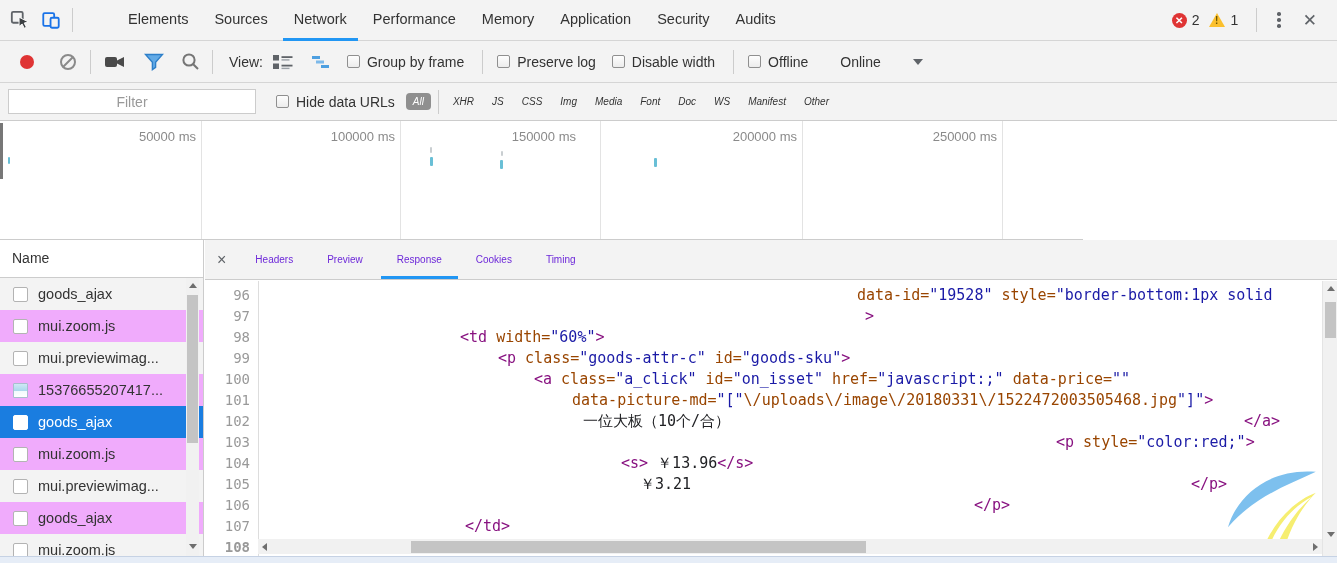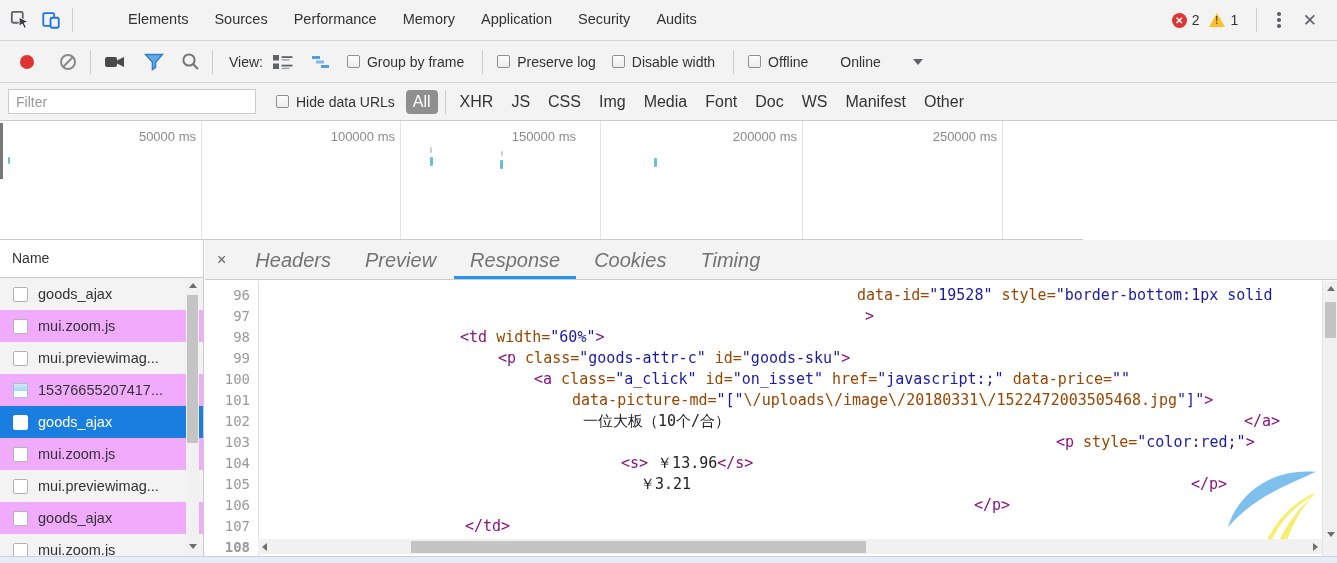--- a/index.html
+++ b/index.html
@@ -31,24 +31,24 @@
 
   
   #record-dot { width:14px; height:14px; border-radius:50%; background:#df3434; margin-left:20px; }
   .cb-item { display:flex; align-items:center; flex:none; }
   .checkbox { width:13px; height:13px; border:1px solid #8f8f8f; border-radius:2px; background:linear-gradient(#fdfdfd,#ececec); margin-right:7px; flex:none; }
   .cb-label { font-size:14px; color:#333; white-space:nowrap; }
   #view-label { font-size:14px; color:#333; margin:0 10px 0 4px; }
   .dd-arrow { width:0; height:0; border-left:5px solid transparent; border-right:5px solid transparent; border-top:6px solid #5f6368; margin-left:32px; }
 
   
-  #filter-input { width:248px; height:25px; margin-left:8px; border:1px solid #ccc; background:#fff; font-size:14px; padding:0 7px; color:#c2410c; font-family:"Liberation Sans",sans-serif; outline:none; }
+  #filter-input { width:248px; height:25px; margin-left:8px; border:1px solid #ccc; background:#fff; font-size:14px; padding:0 7px; color:#c2410c; font-family:"Liberation Sans",sans-serif; outline:none;text-align:center; }
   #filter-input::placeholder { color:#999; }
   #type-strip { display:flex; align-items:center; }
-  .ftype { font-size:16px; color:#333; padding:2px 7px; margin:0 2px; white-space:nowrap; }
+  .ftype { font-size:10px; color:#333; padding:2px 7px; margin:0 2px; white-space:nowrap;font-style:italic; }
   .ftype.active { background:#8f8f8f; color:#fff; border-radius:4px; padding:3px 7px; }
 
   
   #timeline { position:absolute; top:121px; left:0; width:1083px; height:119px; background:#fff; border-bottom:1px solid #ccc; overflow:hidden; }
   .gridline { position:absolute; top:0; bottom:0; width:1px; background:#e3e3e3; }
   .tl-label { position:absolute; top:8px; width:160px; text-align:right; font-size:13px; color:#8a8a8a; white-space:nowrap; }
   .tl-mark { position:absolute; border-radius:1px; }
   #tl-leftbar { position:absolute; left:0; top:2px; width:3px; height:56px; background:#777; }
 
   
@@ -67,21 +67,21 @@
   .sb-arrow { position:absolute; width:0; height:0; }
   .arr-up { border-left:4px solid transparent; border-right:4px solid transparent; border-bottom:5px solid #6e6e6e; }
   .arr-down { border-left:4px solid transparent; border-right:4px solid transparent; border-top:5px solid #6e6e6e; }
   .arr-left { border-top:4px solid transparent; border-bottom:4px solid transparent; border-right:5px solid #6e6e6e; }
   .arr-right { border-top:4px solid transparent; border-bottom:4px solid transparent; border-left:5px solid #6e6e6e; }
 
   
   #details { position:absolute; top:240px; left:205px; width:1132px; height:316px; background:#fff; overflow:hidden; }
   #detail-tabbar { position:absolute; top:0; left:0; right:0; height:40px; background:#f3f3f3; border-bottom:1px solid #ccc; display:flex; align-items:center; }
   #detail-close { font-size:16px; color:#5f6368; padding:0 12px 0 12px; }
-  .detail-tab { padding:0 17px; line-height:38px; font-size:20px; color:#737373; position:relative;font-style:italic; }
+  .detail-tab { padding:0 17px; line-height:38px; font-size:10px; color:#6d28d9; position:relative; }
   .detail-tab.active::after { content:""; position:absolute; left:1px; right:1px; bottom:0; height:3px; background:#2196f3; }
 
   #code-area { position:absolute; top:41px; left:0; right:0; bottom:0; background:#fff; overflow:hidden; }
   #gutter-border { position:absolute; left:53px; top:41px; bottom:0; width:1px; background:#ddd; }
   .ln { position:absolute; left:0; width:45px; text-align:right; font-family:"DejaVu Sans Mono","Liberation Mono",monospace; font-size:14px; line-height:21px; color:#999; }
   .code-line { position:absolute; height:21px; font-family:"DejaVu Sans Mono","Liberation Mono",monospace; font-size:15px; line-height:21px; white-space:pre; }
   .sg-t { color:#881280; }
   .sg-a { color:#994500; }
   .sg-v { color:#1a1aa6; }
   .sg-x { color:#202124; }
@@ -105,20 +105,21 @@
     <span class="icon-btn" style="margin-left:11px">
       <svg width="20" height="20" viewBox="0 0 22 22">
         <rect x="2.5" y="3.5" width="12" height="14" rx="1.5" fill="none" stroke="#1a73e8" stroke-width="2"></rect>
         <rect x="10.5" y="8.5" width="9" height="11" rx="1.5" fill="#f3f3f3" stroke="#1a73e8" stroke-width="2"></rect>
       </svg>
     </span>
     <span class="vsep" style="margin-left:11px"></span>
     <div id="main-tab-strip">
         <div class="main-tab">Elements</div>
         <div class="main-tab">Sources</div>
+        <div class="main-tab active">Network</div>
         <div class="main-tab">Performance</div>
         <div class="main-tab">Memory</div>
         <div class="main-tab">Application</div>
         <div class="main-tab">Security</div>
         <div class="main-tab">Audits</div>
       </div>
     <div id="row1-right">
       <span class="err-circle">✕</span>
       <span class="badge-num">2</span>
       <span class="warn-tri">

